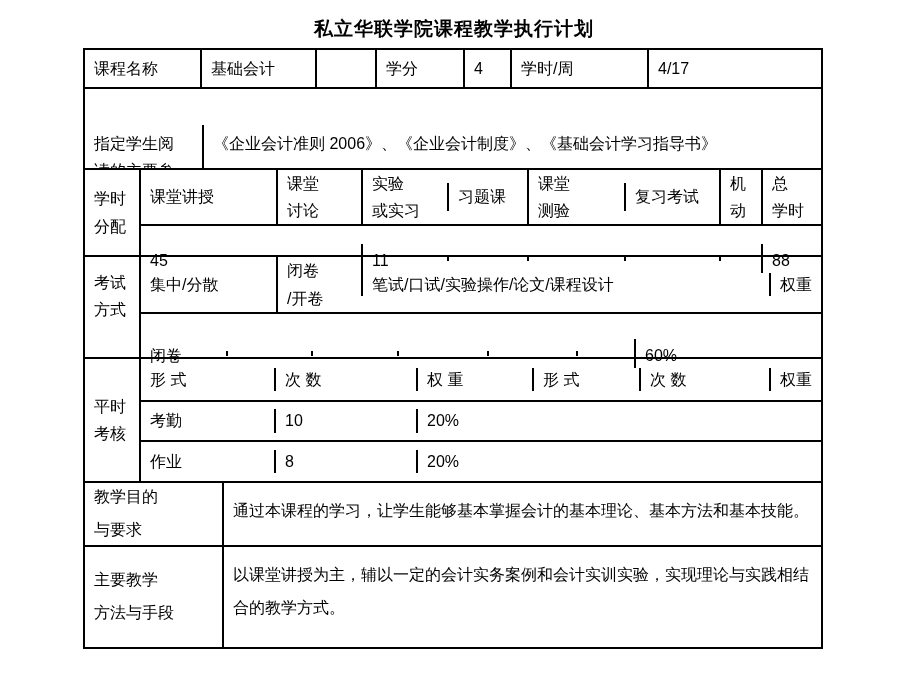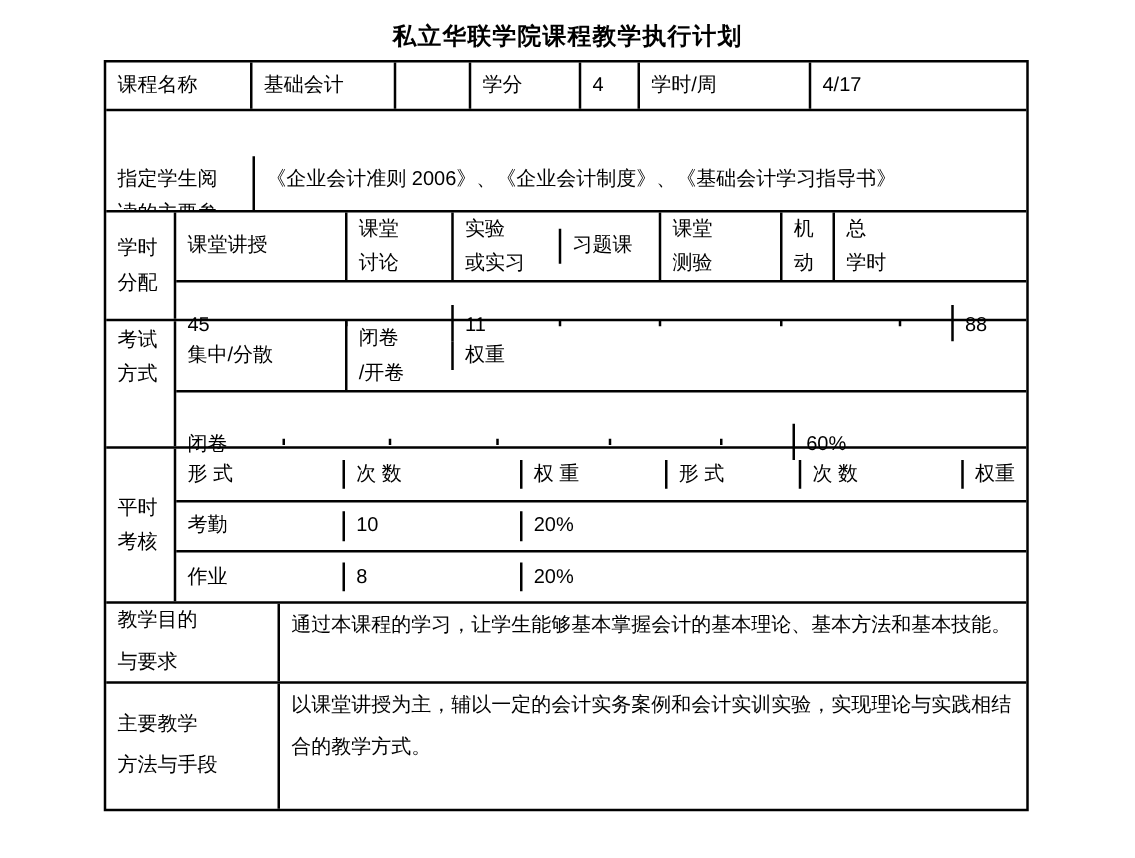--- a/index.html
+++ b/index.html
@@ -49,21 +49,21 @@
     border-left: 2px solid #000;
   }
   .stack > .row { display: flex; border-top: 2px solid #000; align-items: center; }
   .stack > .row:first-child { border-top: 0; }
   .row > .cell:first-child { border-left: 0; }
   .grow { flex: 1 1 auto; }
   .pre { white-space: pre-line; }
   .lh17 { line-height: 1.7; }
   .lh20 { line-height: 2.05; }
   .top { align-items: flex-start; padding-top: 5px; margin-top: 36px; }
-  .top2 { align-items: flex-start; padding-top: 2px; }
+  .top2 { align-items: flex-start; padding-top: 12px; }
 </style>
 </head>
 <body>
 
 <div class="page">
   <div class="title">私立华联学院课程教学执行计划</div>
 
   <div class="doc-table">
 
     <div class="band" style="height:37px">
@@ -89,20 +89,21 @@
       <div class="stack">
         <div class="row" style="height:54px">
           <div class="cell pre lh17" style="width:135px">课堂讲授</div>
           <div class="cell pre lh17" style="width:85px">课堂
 讨论</div>
           <div class="cell pre lh17" style="width:86px">实验
 或实习</div>
           <div class="cell pre lh17" style="width:80px">习题课</div>
           <div class="cell pre lh17" style="width:97px">课堂
 测验</div>
+          <div class="cell pre lh17" style="width:95px">复习考试</div>
           <div class="cell pre lh17" style="width:42px">机
 动</div>
           <div class="cell pre lh17 grow">总
 学时</div>
         </div>
         <div class="row" style="height:31px">
           <div class="cell top" style="width:135px">45</div>
           <div class="cell top" style="width:85px"></div>
           <div class="cell top" style="width:86px">11</div>
           <div class="cell top" style="width:80px"></div>
@@ -115,20 +116,21 @@
     </div>
 
     <div class="band">
       <div class="cell pre lh17 top2" style="width:54px">考试
 方式</div>
       <div class="stack">
         <div class="row" style="height:55px">
           <div class="cell" style="width:135px">集中/分散</div>
           <div class="cell pre lh17" style="width:85px">闭卷
 /开卷</div>
+          <div class="cell" style="width:408px">笔试/口试/实验操作/论文/课程设计</div>
           <div class="cell grow">权重</div>
         </div>
         <div class="row" style="height:45px">
           <div class="cell top" style="width:85px">闭卷</div>
           <div class="cell top" style="width:85px"></div>
           <div class="cell top" style="width:86px"></div>
           <div class="cell top" style="width:90px"></div>
           <div class="cell top" style="width:89px"></div>
           <div class="cell top" style="width:58px"></div>
           <div class="cell top grow">60%</div>

